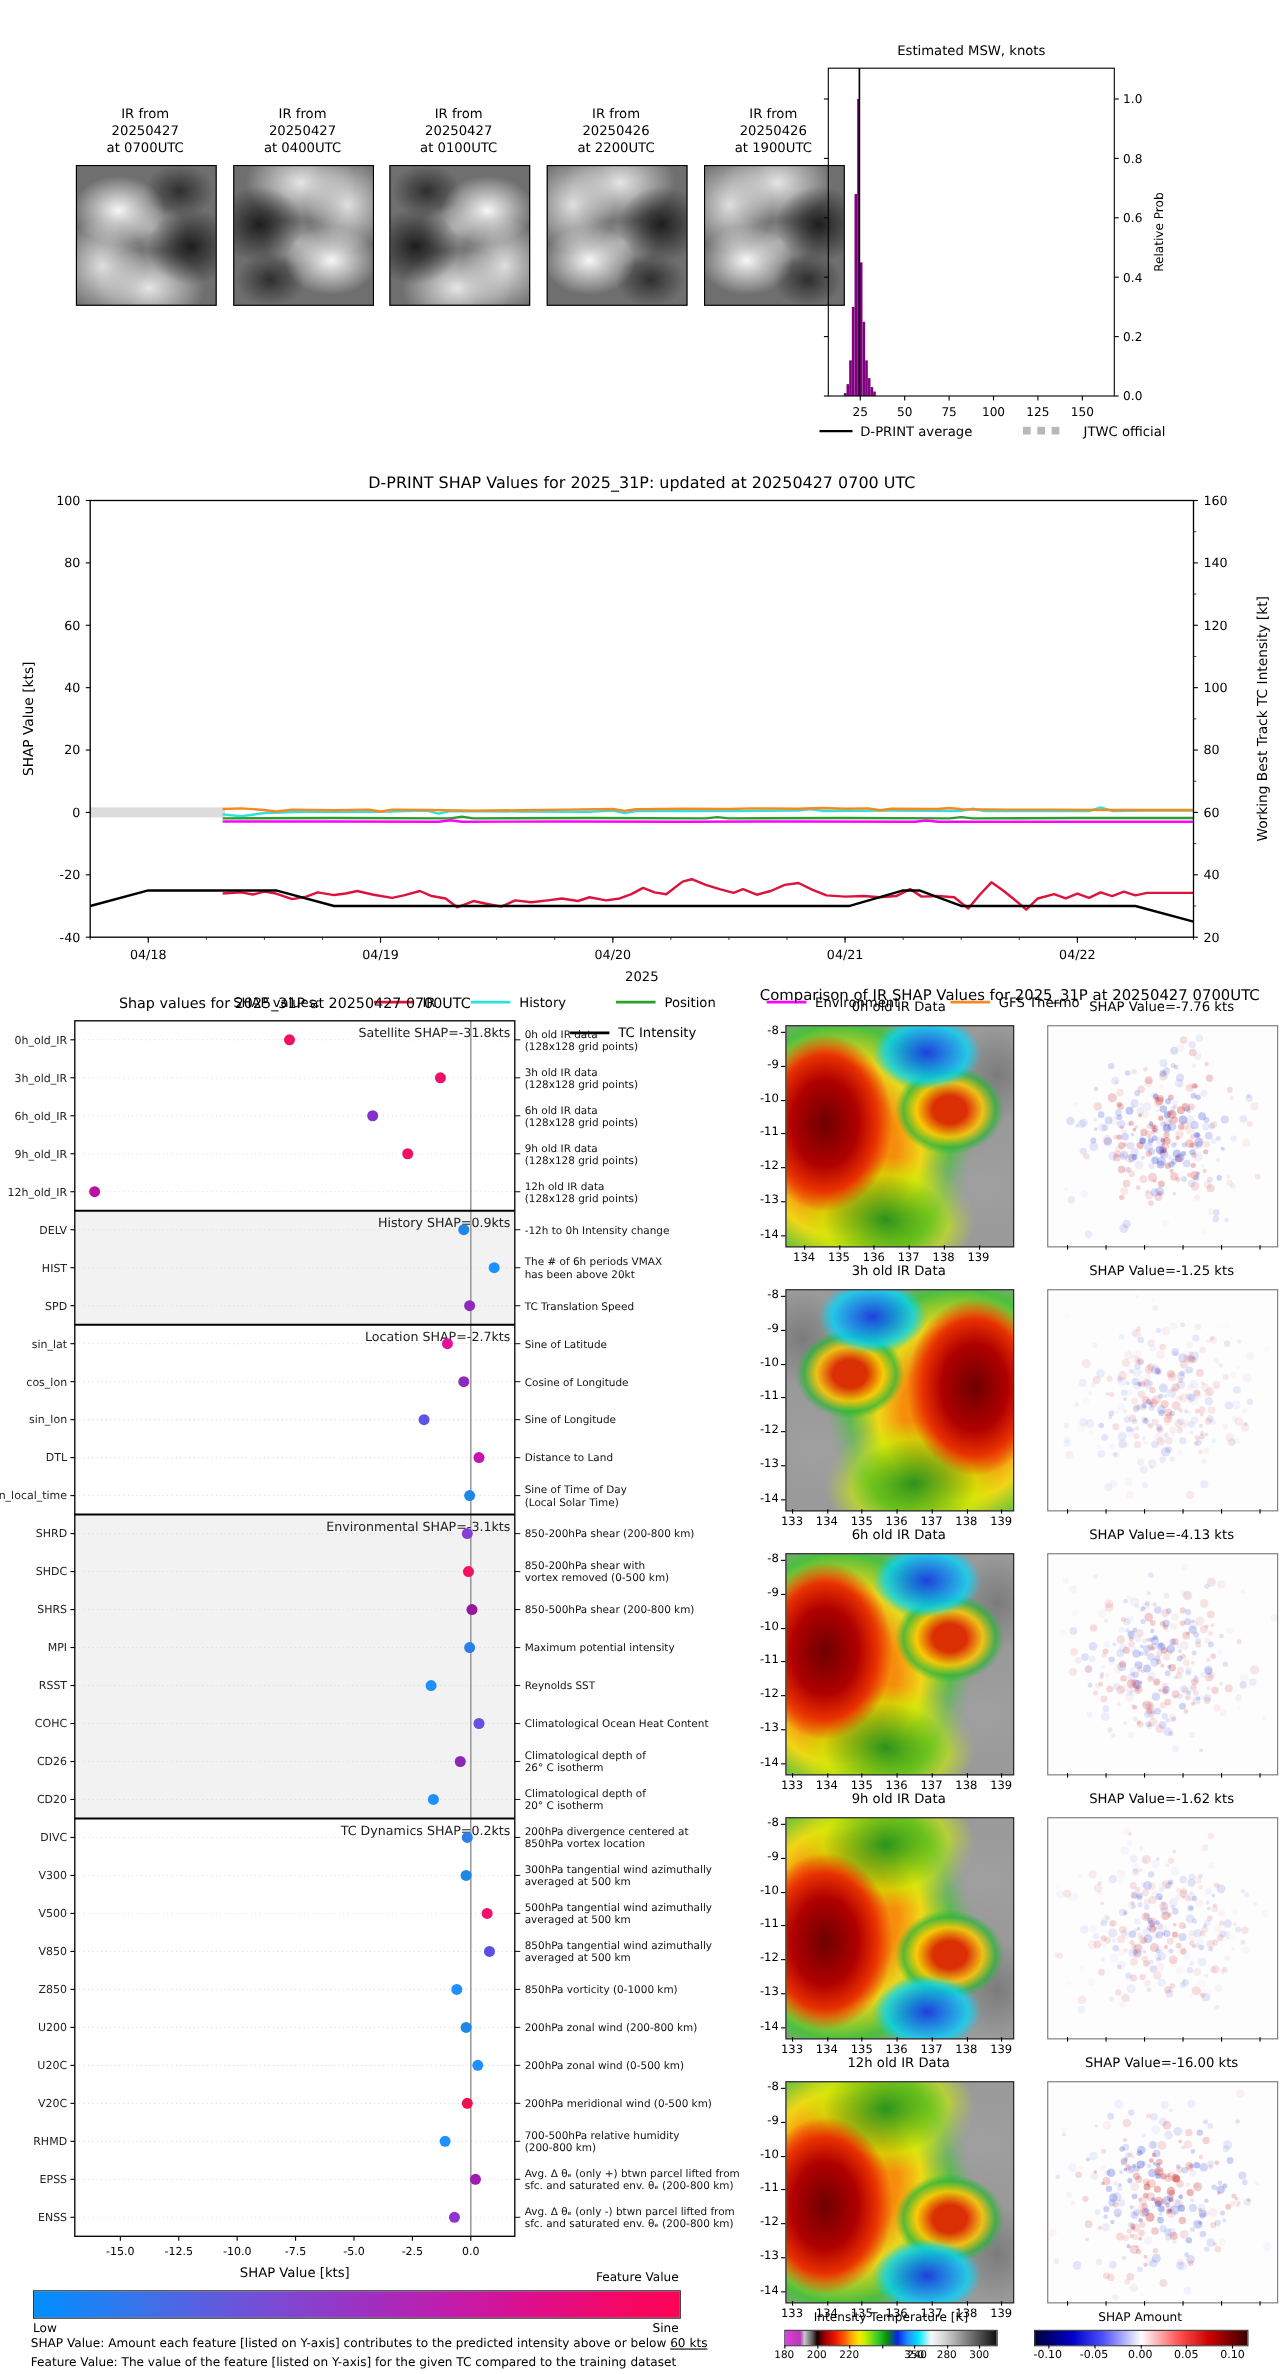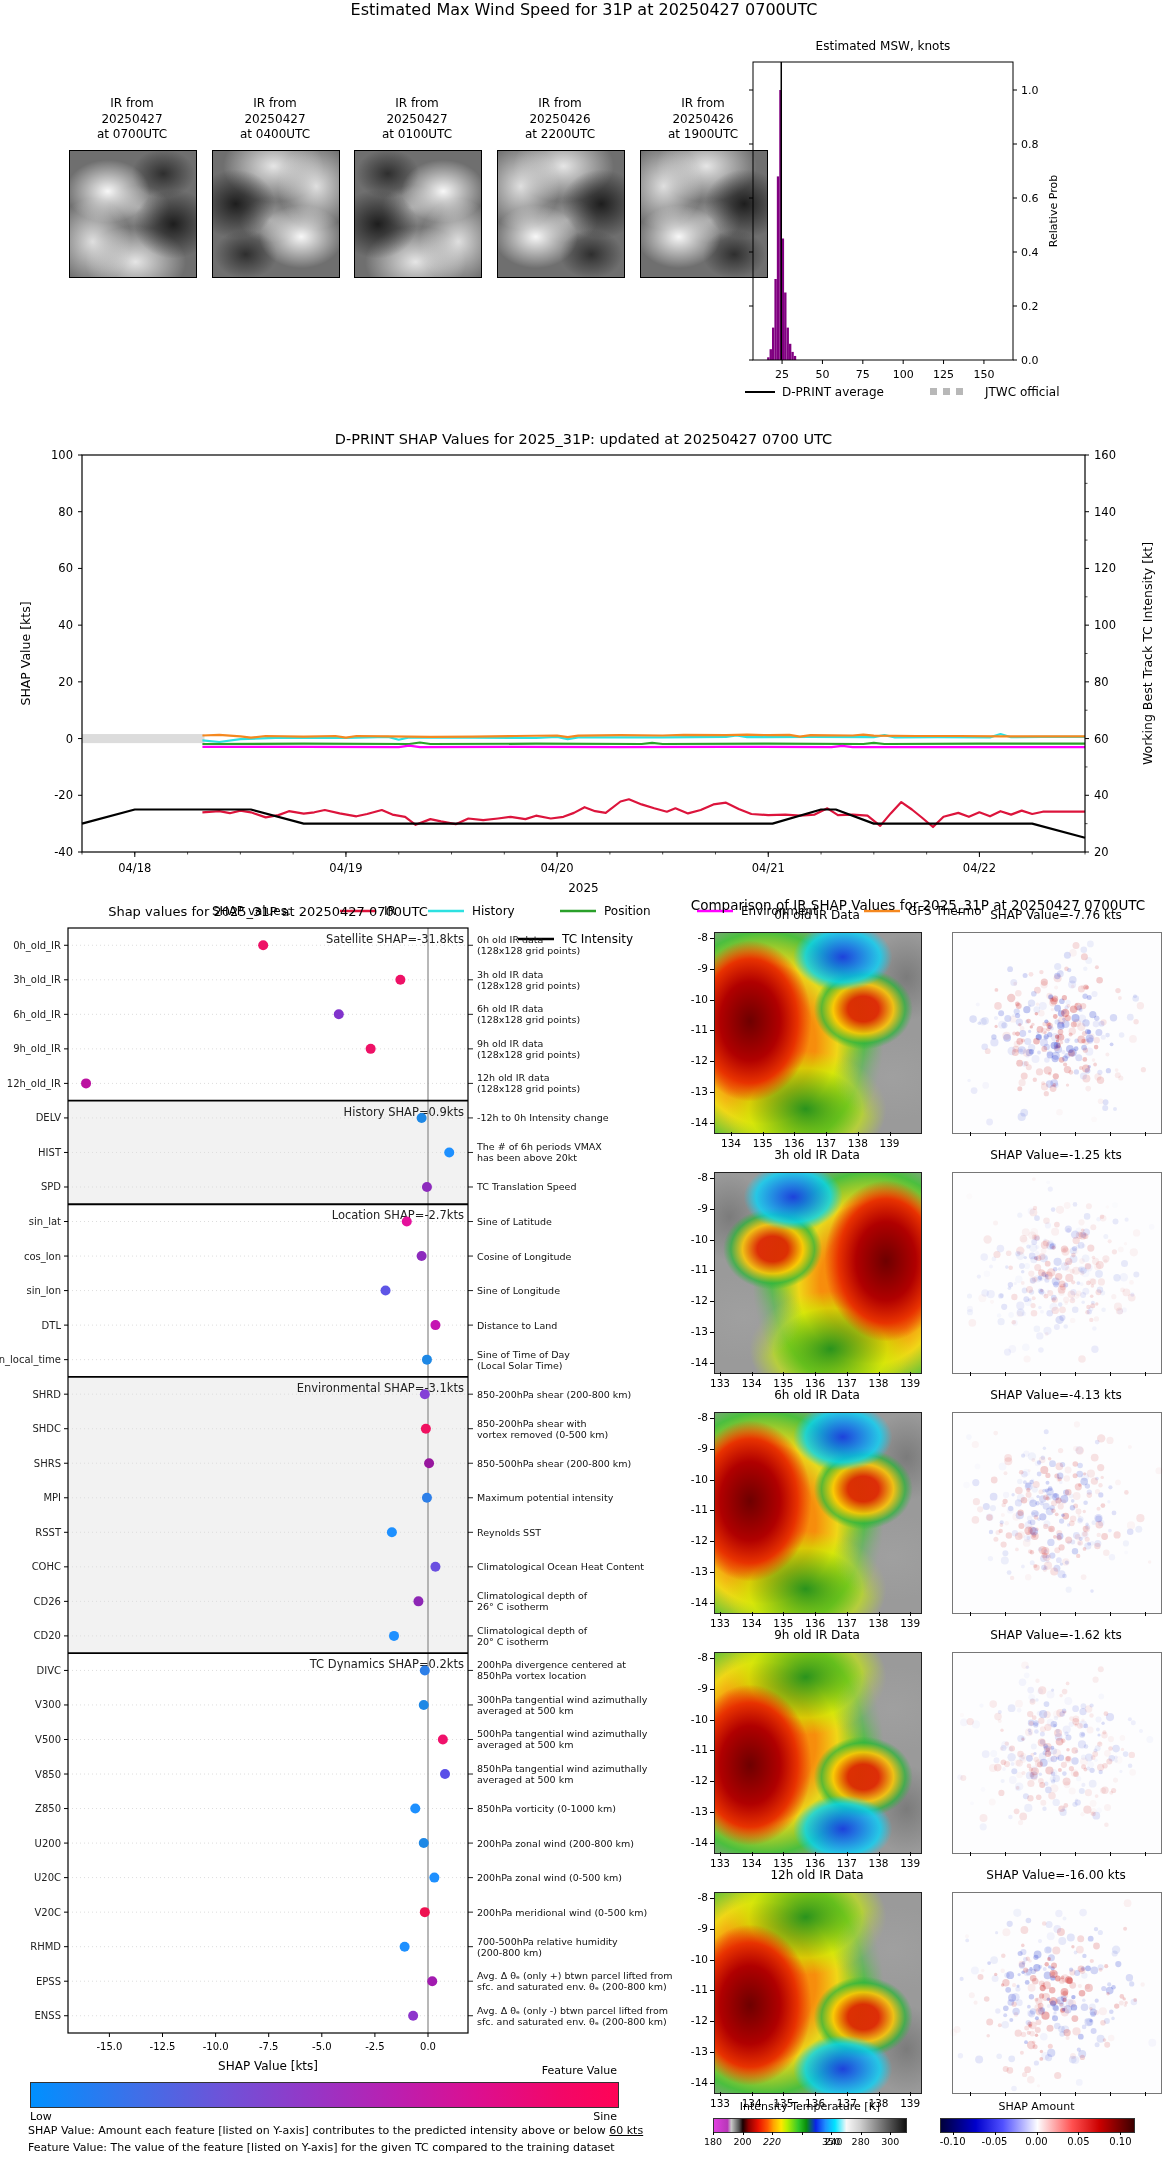--- a/index.html
+++ b/index.html
@@ -33,21 +33,20 @@
   .fv-bar{background:linear-gradient(90deg,#0090ff 0%,#3f6fe8 18%,#6f52d8 33%,#9636c6 48%,#bb1fb0 62%,#dc0f90 76%,#f20768 90%,#ff0356 100%);border:1px solid #333;}
   .bt-bar{background:linear-gradient(90deg,#e040e0 0%,#b836b8 7%,#c8c8c8 9%,#555 13%,#1a0000 15%,#8b0000 18%,#e81000 23%,#ff5a00 28%,#ffa500 31%,#ffe700 35%,#b8f000 38%,#30c829 44%,#0a8f0a 48%,#0a23e8 53%,#1e90ff 58%,#00e5ff 63%,#f8f8f8 69%,#d0d0d0 76%,#808080 86%,#101010 100%);border:1px solid #333;}
   .sv-bar{background:linear-gradient(90deg,#00003c 0%,#0000cc 18%,#5050ff 32%,#fdfdff 50%,#ff5050 68%,#cc0000 82%,#3c0000 100%);border:1px solid #333;}
   .tmark{position:absolute;background:#000;}
 </style>
 </head>
 <body>
 
 <div id="fig">
 
-  <div class="abs ctr" style="left:0;top:8;width:1168px;font-size:16px;">Estimated Max Wind Speed for 31P at 20250427 0700UTC</div>
 
   <div id="thumbs">
       <div class="abs" style="left: 69px; top: 96px; width: 126px; text-align: center; font-size: 12px; line-height: 1.3; white-space: pre-line;">IR from
 20250427
 at 0700UTC</div>
       <div class="abs sat-thumb v1" style="left: 69px; top: 150px; width: 126px; height: 126px;"></div>
       <div class="abs" style="left: 212px; top: 96px; width: 126px; text-align: center; font-size: 12px; line-height: 1.3; white-space: pre-line;">IR from
 20250427
 at 0400UTC</div>
       <div class="abs sat-thumb v2" style="left: 212px; top: 150px; width: 126px; height: 126px;"></div>
@@ -2078,21 +2077,21 @@
       <div class="abs tmark" style="left: 1145px; top: 2092px; width: 1px; height: 4px;"></div>
     </div>
 
   <div class="abs ctr" style="left:665px;top:2100px;width:290px;font-size:11px;">Intensity Temperature [K]</div>
   <div class="abs bt-bar" style="left:713px;top:2118px;width:192px;height:13px;"></div>
   <div id="bt-ticks">
       <div class="abs" style="left: 698px; top: 2136px; width: 30px; text-align: center; font-size: 9.5px;">180</div>
       <div class="abs tmark" style="left: 713px; top: 2132px; width: 1px; height: 3px;"></div>
       <div class="abs" style="left: 727.538px; top: 2136px; width: 30px; text-align: center; font-size: 9.5px;">200</div>
       <div class="abs tmark" style="left: 742.538px; top: 2132px; width: 1px; height: 3px;"></div>
-      <div class="abs" style="left: 757.077px; top: 2136px; width: 30px; text-align: center; font-size: 9.5px; font-style: italic;">220</div>
+      <div class="abs" style="left: 757.077px; top: 2136px; width: 30px; text-align: center; font-size: 9.5px;">220</div>
       <div class="abs tmark" style="left: 772.077px; top: 2132px; width: 1px; height: 3px;"></div>
       <div class="abs" style="left: 786.615px; top: 2136px; width: 30px; text-align: center; font-size: 9.5px; margin-left: 32px;">240</div>
       <div class="abs tmark" style="left: 801.615px; top: 2132px; width: 1px; height: 3px;"></div>
       <div class="abs" style="left: 816.154px; top: 2136px; width: 30px; text-align: center; font-size: 9.5px;">350</div>
       <div class="abs tmark" style="left: 831.154px; top: 2132px; width: 1px; height: 3px;"></div>
       <div class="abs" style="left: 845.692px; top: 2136px; width: 30px; text-align: center; font-size: 9.5px;">280</div>
       <div class="abs tmark" style="left: 860.692px; top: 2132px; width: 1px; height: 3px;"></div>
       <div class="abs" style="left: 875.231px; top: 2136px; width: 30px; text-align: center; font-size: 9.5px;">300</div>
       <div class="abs tmark" style="left: 890.231px; top: 2132px; width: 1px; height: 3px;"></div>
     </div>

